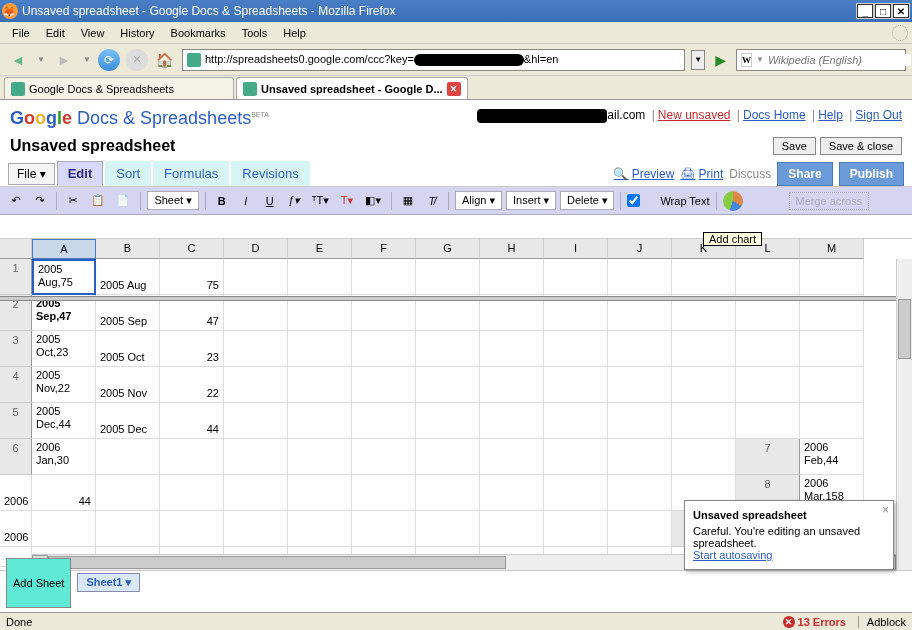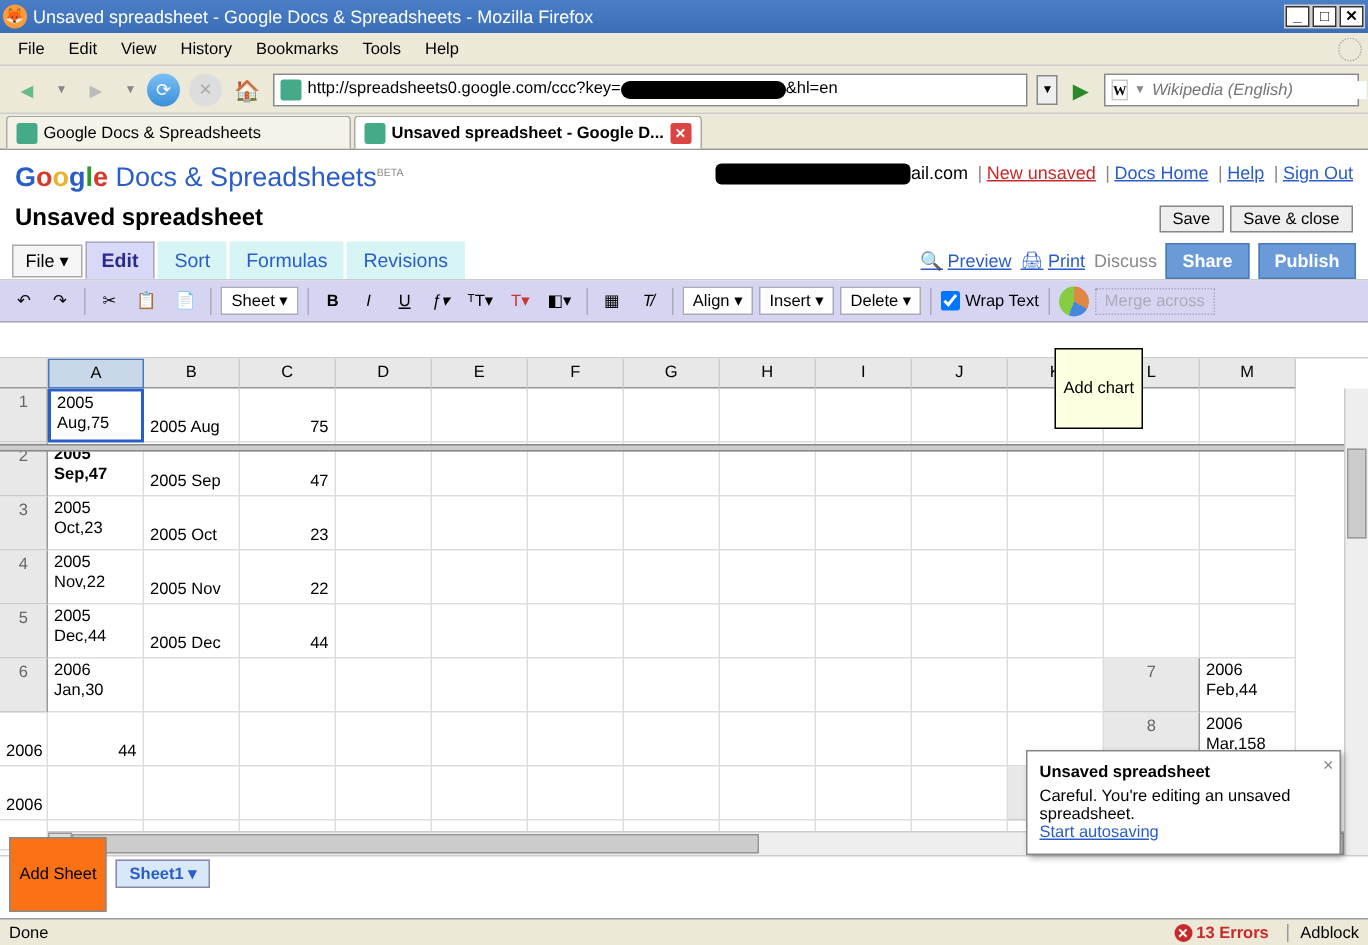--- a/index.html
+++ b/index.html
@@ -71,24 +71,24 @@
 .sheettabs .rlinks { margin-left:auto; display:flex; align-items:center; gap:6px; font-size:12px; }
 .rlinks a { color:#2a5dc8; text-decoration:underline; cursor:pointer; display:flex; align-items:center; gap:3px; }
 .rlinks .discuss { color:#888; text-decoration:none; cursor:pointer; }
 .rlinks .bbtn { background:#6a9ad8; color:#fff; padding:4px 10px; border:1px solid #4a7ab8; cursor:pointer; font-weight:bold; }
 
 
 .fmtbar { height:28px; background:#d5d5f2; border-bottom:1px solid #aab; display:flex; align-items:center; padding:0 6px; gap:4px; font-size:11px; }
 .fmtbar .tbtn { min-width:20px; height:20px; display:flex; align-items:center; justify-content:center; cursor:pointer; padding:0 3px; border:1px solid transparent; }
 .fmtbar .tsep { width:1px; height:18px; background:#aab; margin:0 2px; }
 .fmtbar .tdd { border:1px solid #aab; background:#fff; padding:2px 6px; cursor:pointer; display:flex; align-items:center; gap:3px; }
-.fmtbar label { display:flex; align-items:center; gap:3px; cursor:pointer; }
+.fmtbar label { display:flex; align-items:center; gap:20px; cursor:pointer; }
 .fmtbar .chartbtn { width:20px; height:20px; border-radius:50%; background:conic-gradient(#d84 0 120deg,#48d 120deg 200deg,#8c4 200deg 360deg); cursor:pointer; position:relative; }
-.fmtbar .merge { color:#aab; border:1px dotted #aab; padding:2px 6px; }
-.tooltip { position:absolute; background:#ffffe1; border:1px solid #000; padding:20px 5px; font-size:11px; z-index:100; }
+.fmtbar .merge { color:#aab; border:1px dotted #aab; padding:2px 6px;margin-left:42px; }
+.tooltip { position:absolute; background:#ffffe1; border:1px solid #000; padding:0 5px; font-size:11px; z-index:100; }
 
 
 .gridwrap { position:absolute; top:138px; left:0; right:0; bottom:42px; overflow:hidden; border-top:1px solid #ccc; }
 .grid { display:grid; grid-template-columns: 32px repeat(13, 64px); font-size:11px; }
 .colhdr { background:#e8e8e8; border-right:1px solid #ccc; border-bottom:1px solid #999; text-align:center; padding:3px 0; font-size:11px; position:sticky; top:0; }
 .colhdr.sel { background:#c8d8e8; border:1px solid #4a7ab8; }
 .rowhdr { background:#e8e8e8; border-right:1px solid #999; border-bottom:1px solid #ccc; text-align:center; padding:3px 0; color:#666; }
 .cell { border-right:1px solid #ddd; border-bottom:1px solid #ddd; padding:2px 4px; height:20px; white-space:nowrap; overflow:hidden; }
 .cell.tall { height:36px; line-height:1.2; }
 .cell.sel { border:2px solid #2a5dc8; background:#fff; }
@@ -97,21 +97,21 @@
 .splitbar { position:absolute; left:0; right:16px; top:57px; height:5px; background:#ccc; border-top:1px solid #888; border-bottom:1px solid #888; cursor:row-resize; }
 .vscroll { position:absolute; right:0; top:20px; bottom:0; width:16px; background:#eee; border-left:1px solid #ccc; }
 .vscroll .thumb { position:absolute; top:40px; left:1px; right:1px; height:60px; background:#ccc; border:1px solid #999; }
 .hscroll { position:absolute; left:32px; right:16px; bottom:0; height:16px; background:#eee; border-top:1px solid #ccc; display:flex; }
 .hscroll .harrow { width:16px; background:#ddd; border:1px solid #999; display:flex;align-items:center;justify-content:center;font-size:8px;cursor:pointer; }
 .hscroll .htrack { flex:1; position:relative; }
 .hscroll .hthumb { position:absolute; left:0; top:1px; bottom:1px; width:55%; background:#ccc; border:1px solid #999; }
 
 
 .sheetbar { position:absolute; bottom:18px; left:0; right:0; height:24px; background:#fff; border-top:1px solid #ccc; display:flex; align-items:center; padding:2px 6px; gap:6px; font-size:11px; }
-.sheetbar .addsheet { border:1px solid #888; background:#f97316; padding:18px 6px; cursor:pointer; }
+.sheetbar .addsheet { border:1px solid #888; background:#5eead4; padding:18px 6px; cursor:pointer; }
 .sheetbar .sheettab { border:1px solid #88a; background:#d8e8f8; color:#2a5dc8; padding:2px 8px; cursor:pointer; font-weight:bold; }
 
 
 .warnpop { position:absolute; right:18px; bottom:42px; width:210px; background:#fff; border:1px solid #888; box-shadow:2px 2px 4px rgba(0,0,0,0.3); padding:8px; font-size:11px; z-index:50; }
 .warnpop .wt { font-weight:bold; margin-bottom:4px; }
 .warnpop .wx { position:absolute; top:2px; right:4px; color:#888; cursor:pointer; font-size:12px; }
 .warnpop a { color:#2a5dc8; text-decoration:underline; cursor:pointer; }
 
 
 .statusbar { position:absolute; bottom:0; left:0; right:0; height:18px; background:#ece9d8; border-top:1px solid #999; display:flex; align-items:center; padding:0 6px; font-size:11px; }

